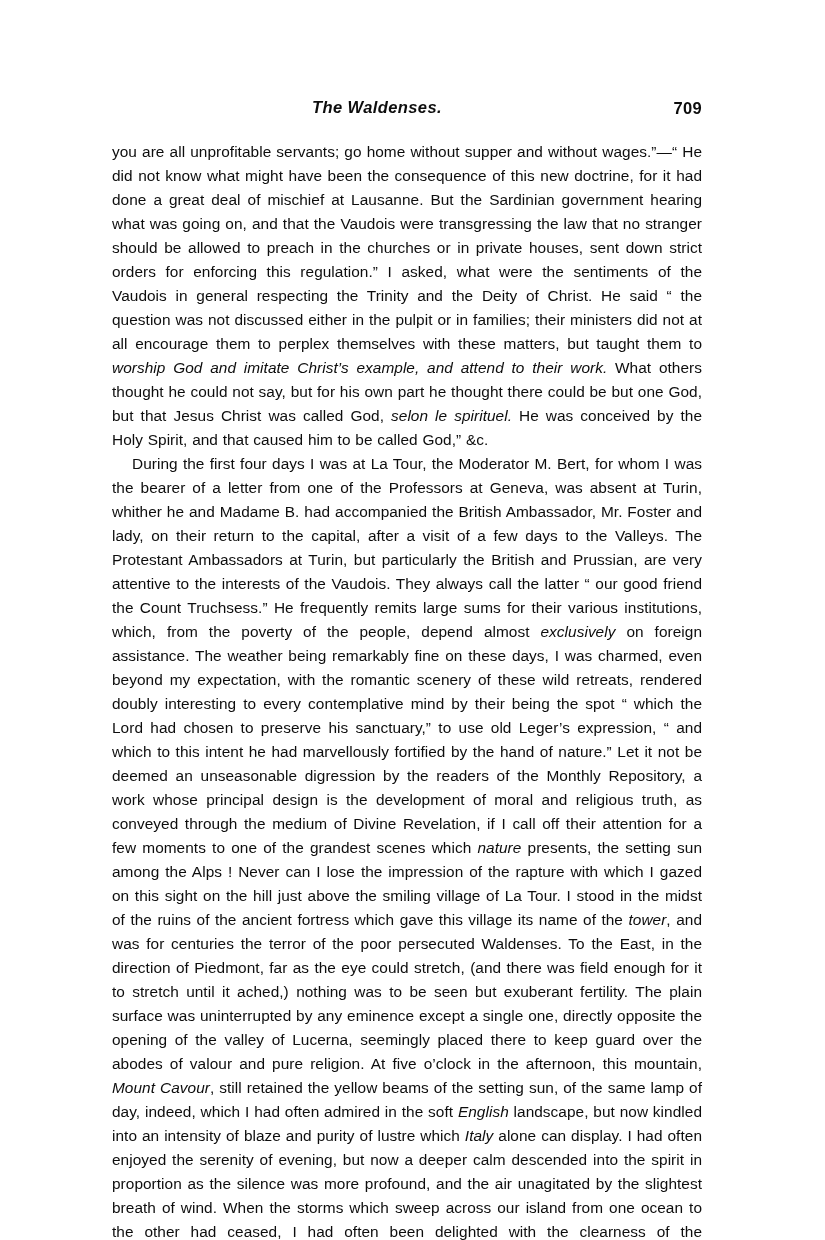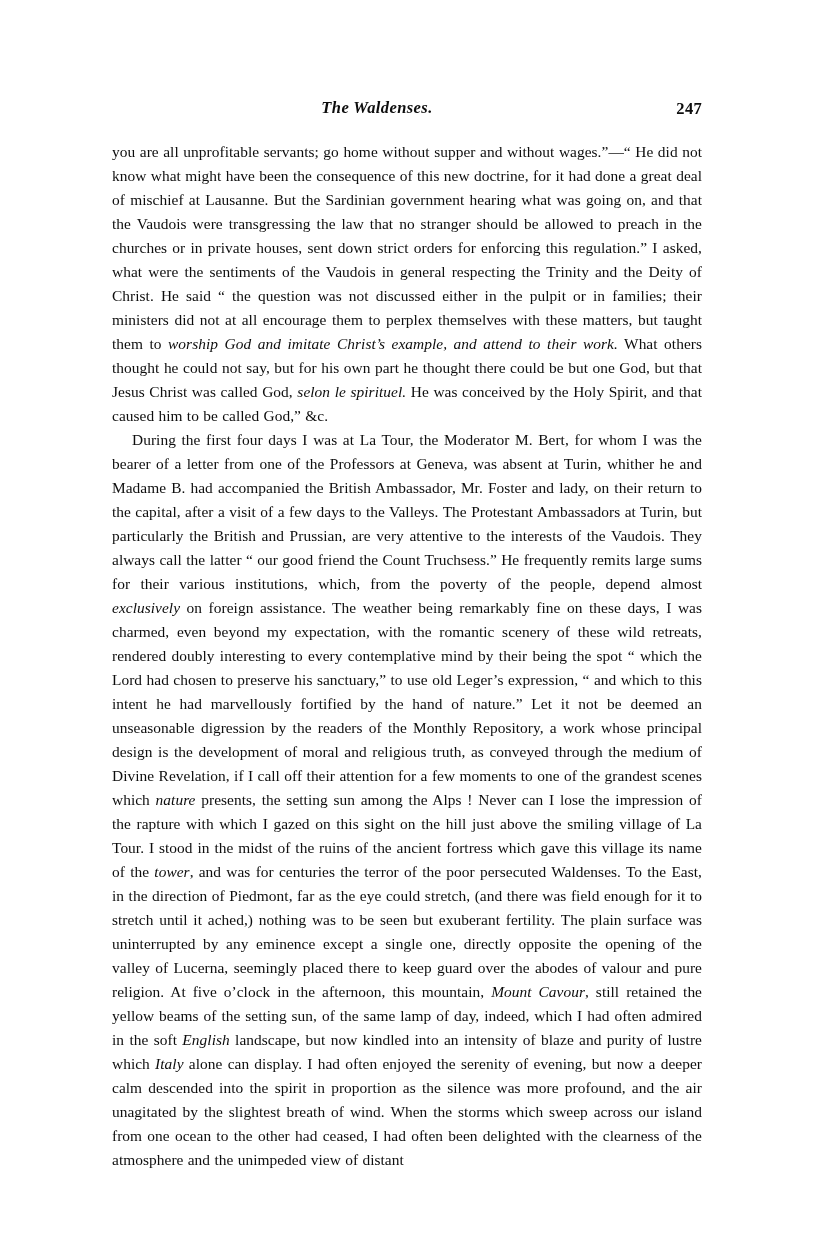--- a/index.html
+++ b/index.html
@@ -7,21 +7,21 @@
     margin: 0;
     padding: 0;
     background: #ffffff;
   }
   .page {
     position: relative;
     width: 825px;
     height: 1240px;
     background: #ffffff;
     overflow: hidden;
-    font-family: Liberation Serif, serif;
+    font-family: Liberation Sans, sans-serif;
     color: #0d0d0d;
   }
   .content {
     position: absolute;
     left: 112px;
     top: 98px;
     width: 590px;
   }
   
   .header-row {
@@ -75,21 +75,21 @@
   .page { -webkit-font-smoothing: none; }
 </style>
 </head>
 <body>
 
 <div class="page">
   <div class="content">
 
     <div class="header-row">
       <div class="running-head">The Waldenses.</div>
-      <div class="folio">247</div>
+      <div class="folio">709</div>
     </div>
 
     <div class="body-text">
         <p class="para"><span>you are all unprofitable servants; go home without supper and without wages.”—“ He did not know what might have been the consequence of this new doctrine, for it had done a great deal of mischief at Lausanne.  But the Sardinian government hearing what was going on, and that the Vaudois were transgressing the law that no stranger should be allowed to preach in the churches or in private houses, sent down strict orders for enforcing this regulation.”  I asked, what were the sentiments of the Vaudois in general respecting the Trinity and the Deity of Christ.  He said “ the question was not discussed either in the pulpit or in families; their ministers did not at all encourage them to perplex themselves with these matters, but taught them to </span><i>worship God and imitate Christ’s example, and attend to their work.</i><span>  What others thought he could not say, but for his own part he thought there could be but one God, but that Jesus Christ was called God, </span><i>selon le spirituel.</i><span> He was conceived by the Holy Spirit, and that caused him to be called God,” &amp;c.</span></p>
         <p class="para indent"><span>During the first four days I was at La Tour, the Moderator M. Bert, for whom I was the bearer of a letter from one of the Professors at Geneva, was absent at Turin, whither he and Madame B. had accompanied the British Ambassador, Mr. Foster and lady, on their return to the capital, after a visit of a few days to the Valleys.  The Protestant Ambassadors at Turin, but particularly the British and Prussian, are very attentive to the interests of the Vaudois.  They always call the latter “ our good friend the Count Truchsess.”  He frequently remits large sums for their various institutions, which, from the poverty of the people, depend almost </span><i>exclusively</i><span> on foreign assistance.  The weather being remarkably fine on these days, I was charmed, even beyond my expectation, with the romantic scenery of these wild retreats, rendered doubly interesting to every contemplative mind by their being the spot “ which the Lord had chosen to preserve his sanctuary,” to use old Leger’s expression, “ and which to this intent he had marvellously fortified by the hand of nature.”  Let it not be deemed an unseasonable digression by the readers of the Monthly Repository, a work whose principal design is the development of moral and religious truth, as conveyed through the medium of Divine Revelation, if I call off their attention for a few moments to one of the grandest scenes which </span><i>nature</i><span> presents, the setting sun among the Alps !  Never can I lose the impression of the rapture with which I gazed on this sight on the hill just above the smiling village of La Tour.  I stood in the midst of the ruins of the ancient fortress which gave this village its name of the </span><i>tower</i><span>, and was for centuries the terror of the poor persecuted Waldenses.  To the East, in the direction of Piedmont, far as the eye could stretch, (and there was field enough for it to stretch until it ached,) nothing was to be seen but exuberant fertility.  The plain surface was uninterrupted by any eminence except a single one, directly opposite the opening of the valley of Lucerna, seemingly placed there to keep guard over the abodes of valour and pure religion.  At five o’clock in the afternoon, this mountain, </span><i>Mount Cavour</i><span>, still retained the yellow beams of the setting sun, of the same lamp of day, indeed, which I had often admired in the soft </span><i>English</i><span> landscape, but now kindled into an intensity of blaze and purity of lustre which </span><i>Italy</i><span> alone can display.  I had often enjoyed the serenity of evening, but now a deeper calm descended into the spirit in proportion as the silence was more profound, and the air unagitated by the slightest breath of wind.  When the storms which sweep across our island from one ocean to the other had ceased, I had often been delighted with the clearness of the atmosphere and the unimpeded view of distant</span></p>
       </div>
 
   </div>
 </div>
 

